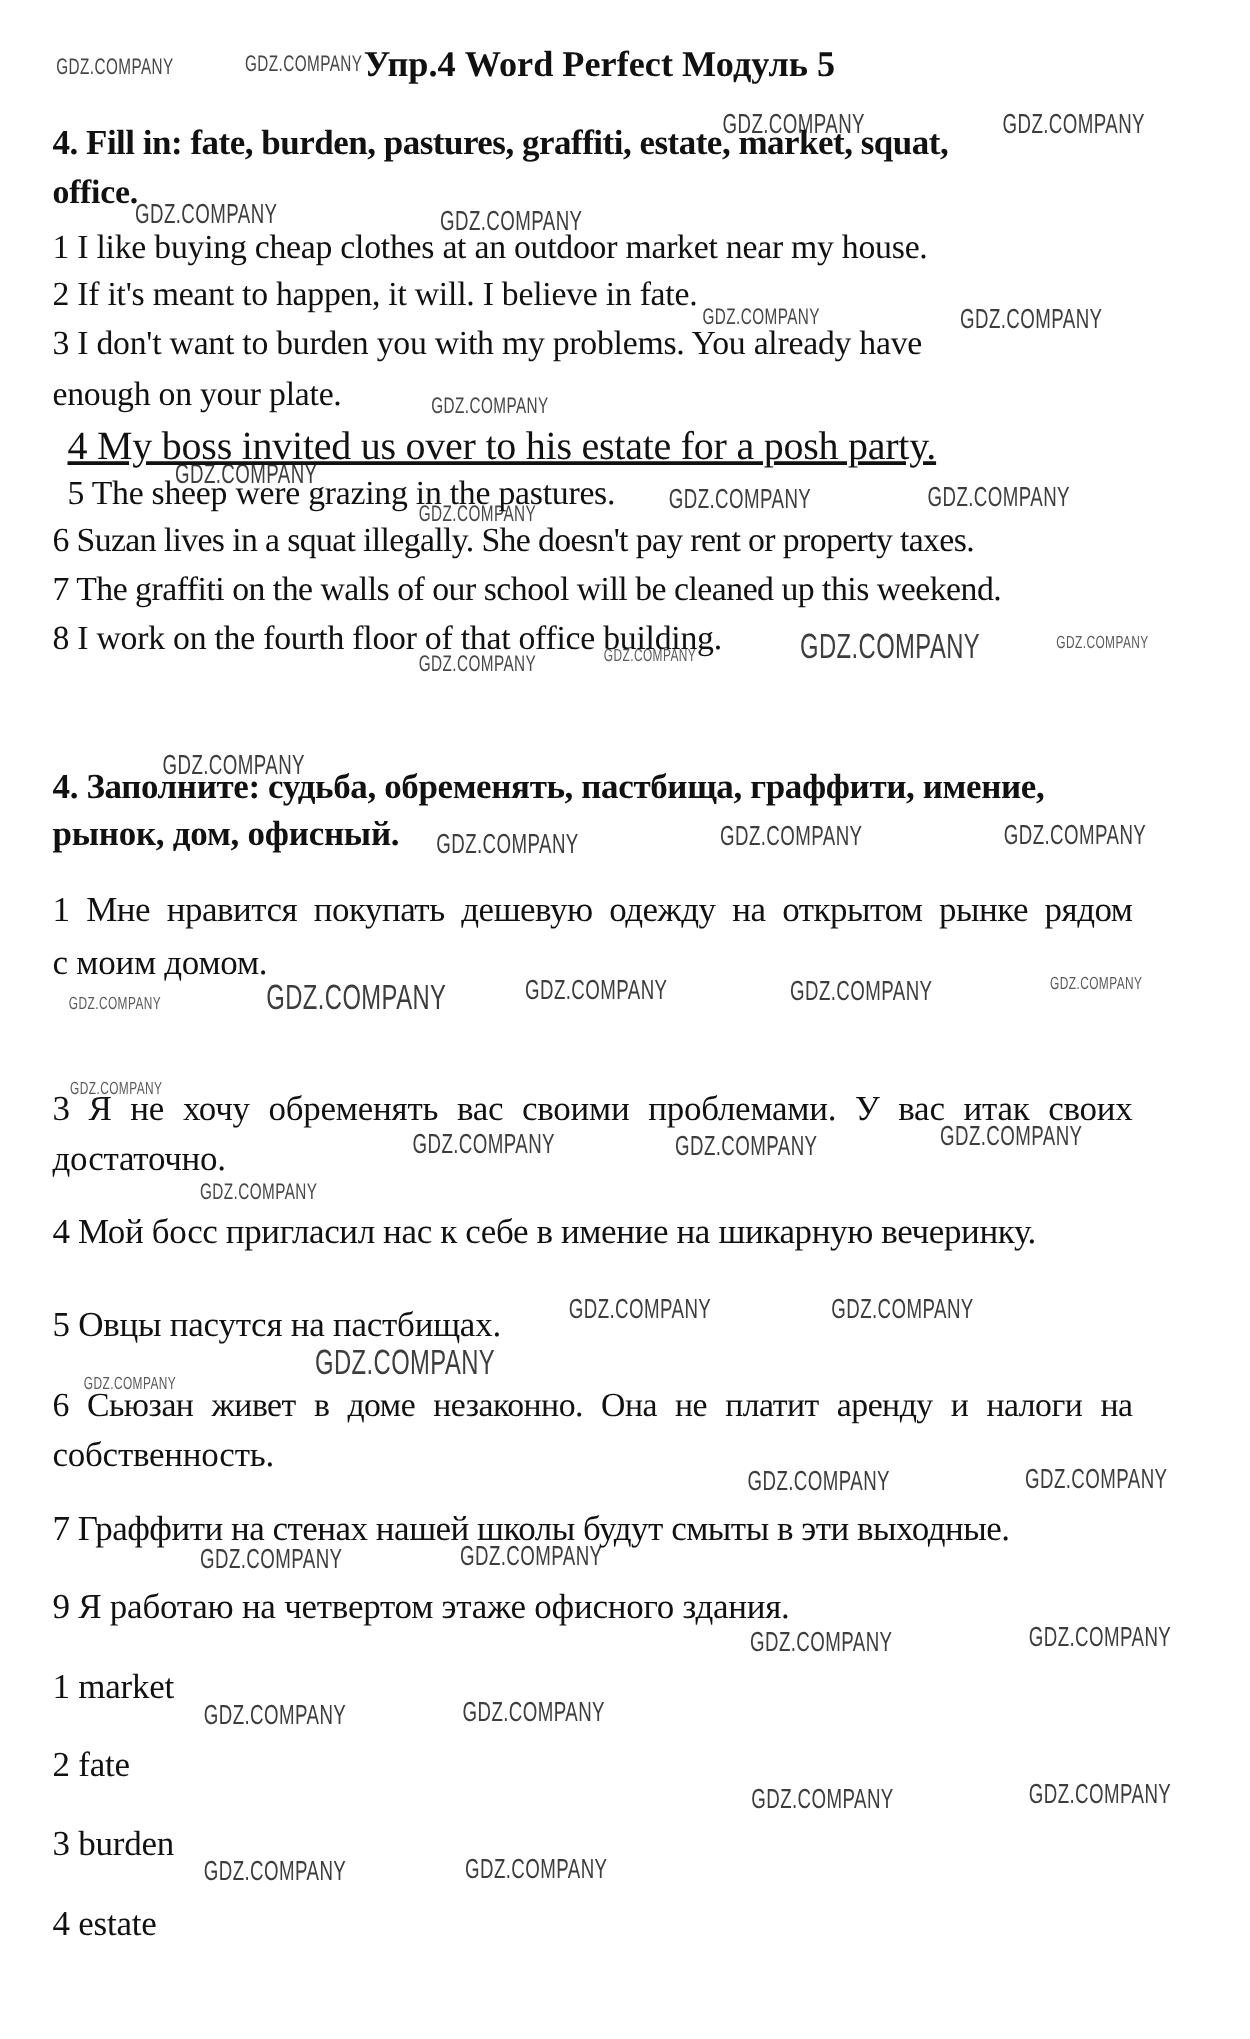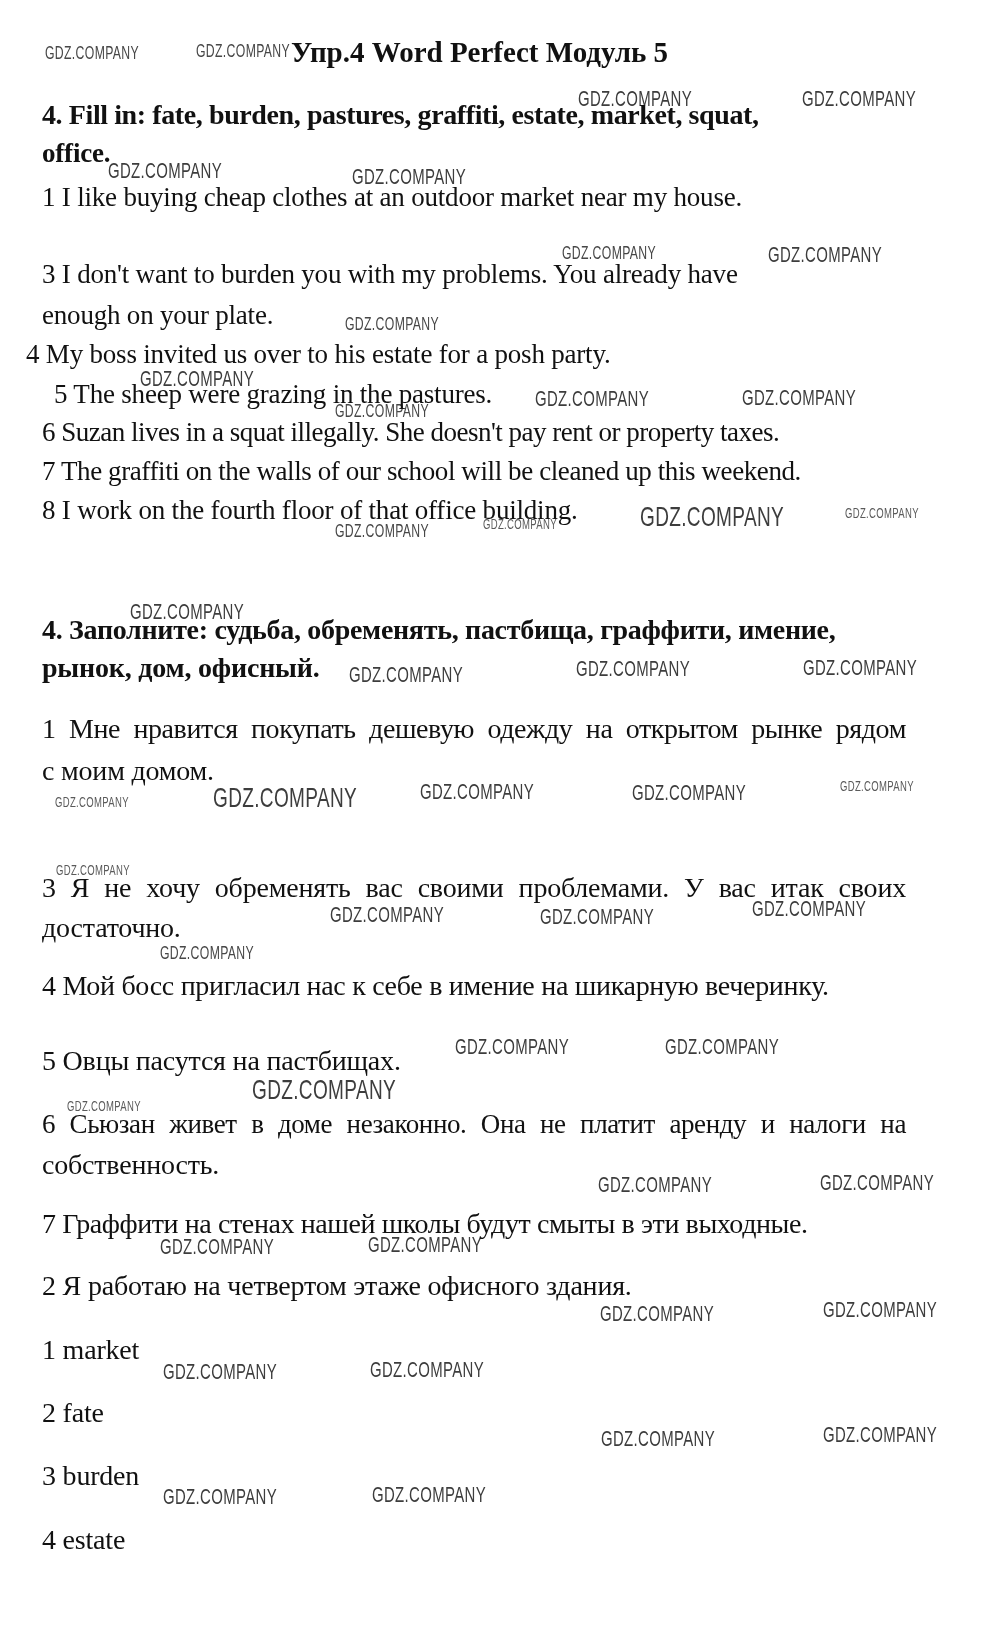--- a/index.html
+++ b/index.html
@@ -20,21 +20,21 @@
   }
   
   .t   {left:291px;top:37px;font-size:29px;font-weight:bold;letter-spacing:0;}
   
   .eh1 {left:42px;top:100px;font-size:28px;font-weight:bold;letter-spacing:-0.4px;}
   .eh2 {left:42px;top:139px;font-size:27px;font-weight:bold;}
   .es1 {left:42px;top:183px;font-size:27px;}
   .es2 {left:42px;top:221px;font-size:27px;}
   .es3a{left:42px;top:260px;font-size:27px;}
   .es3b{left:42px;top:301px;font-size:27px;}
-  .es4 {left:26px;top:340px;font-size:27px;}
+  .es4 {left:54px;top:340px;font-size:32px;text-decoration:underline;}
   .es5 {left:42px;top:380px;font-size:27px;margin-left:12px;}
   .es6 {left:42px;top:418px;font-size:27px;letter-spacing:-0.5px;}
   .es7 {left:42px;top:457px;font-size:27px;letter-spacing:-0.4px;}
   .es8 {left:42px;top:496px;font-size:27px;}
   
   .rh1 {left:42px;top:615px;font-size:28px;font-weight:bold;letter-spacing:-0.3px;}
   .rh2 {left:42px;top:653px;font-size:28px;font-weight:bold;}
   .rs1a{left:42px;top:714px;font-size:28px;width:864px;white-space:normal;text-align:justify;text-align-last:justify;letter-spacing:-0.4px;}
   .rs1b{left:42px;top:756px;font-size:28px;}
   .rs2 {left:42px;top:815px;font-size:28px;}
@@ -120,38 +120,39 @@
       <span class="wm wm-md" style="left: 823px; top: 1424px;">GDZ.COMPANY</span>
       <span class="wm wm-md" style="left: 163px; top: 1486px;">GDZ.COMPANY</span>
       <span class="wm wm-md" style="left: 372px; top: 1484px;">GDZ.COMPANY</span>
     </div>
 
   <div class="line t">Упр.4 Word Perfect Модуль 5</div>
 
   <div class="line eh1">4. Fill in: fate, burden, pastures, graffiti, estate, market, squat,</div>
   <div class="line eh2">office.</div>
   <div class="line es1">1 I like buying cheap clothes at an outdoor market near my house.</div>
+  <div class="line es2">2 If it's meant to happen, it will. I believe in fate.</div>
   <div class="line es3a">3 I don't want to burden you with my problems. You already have</div>
   <div class="line es3b">enough on your plate.</div>
   <div class="line es4">4 My boss invited us over to his estate for a posh party.</div>
   <div class="line es5">5 The sheep were grazing in the pastures.</div>
   <div class="line es6">6 Suzan lives in a squat illegally. She doesn't pay rent or property taxes.</div>
   <div class="line es7">7 The graffiti on the walls of our school will be cleaned up this weekend.</div>
   <div class="line es8">8 I work on the fourth floor of that office building.</div>
 
   <div class="line rh1">4. Заполните: судьба, обременять, пастбища, граффити, имение,</div>
   <div class="line rh2">рынок, дом, офисный.</div>
   <div class="line rs1a">1 Мне нравится покупать дешевую одежду на открытом рынке рядом</div>
   <div class="line rs1b">с моим домом.</div>
   <div class="line rs3a">3 Я не хочу обременять вас своими проблемами. У вас итак своих</div>
   <div class="line rs3b">достаточно.</div>
   <div class="line rs4">4 Мой босс пригласил нас к себе в имение на шикарную вечеринку.</div>
   <div class="line rs5">5 Овцы пасутся на пастбищах.</div>
   <div class="line rs6a">6 Сьюзан живет в доме незаконно. Она не платит аренду и налоги на</div>
   <div class="line rs6b">собственность.</div>
   <div class="line rs7">7 Граффити на стенах нашей школы будут смыты в эти выходные.</div>
-  <div class="line rs8">2 Я работаю на четвертом этаже офисного здания.</div>
+  <div class="line rs8">9 Я работаю на четвертом этаже офисного здания.</div>
 
   <div class="line a1">1 market</div>
   <div class="line a2">2 fate</div>
   <div class="line a3">3 burden</div>
   <div class="line a4">4 estate</div>
 </div>
 
 </body></html>

